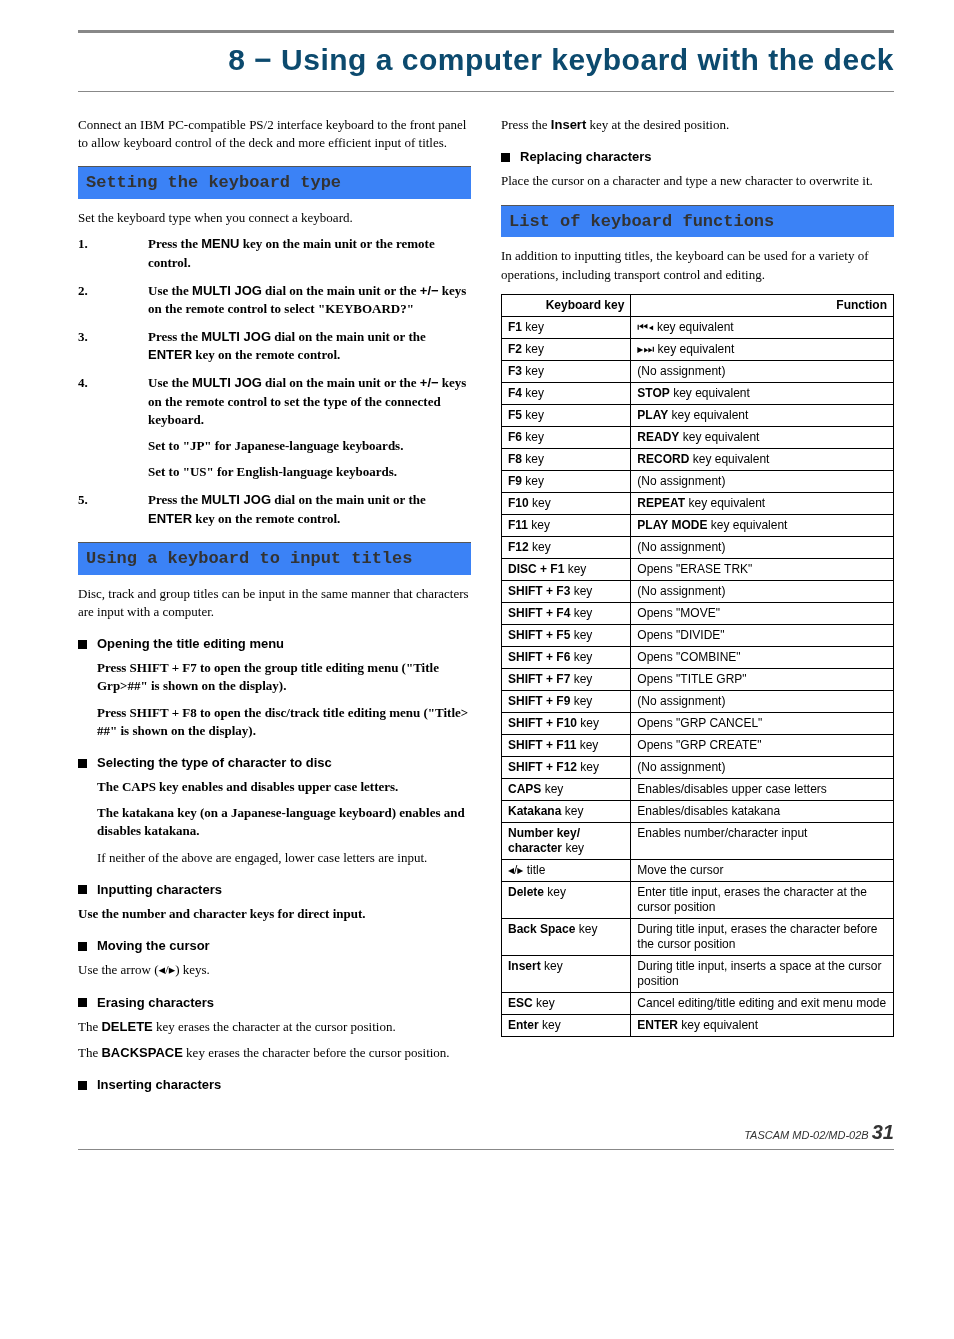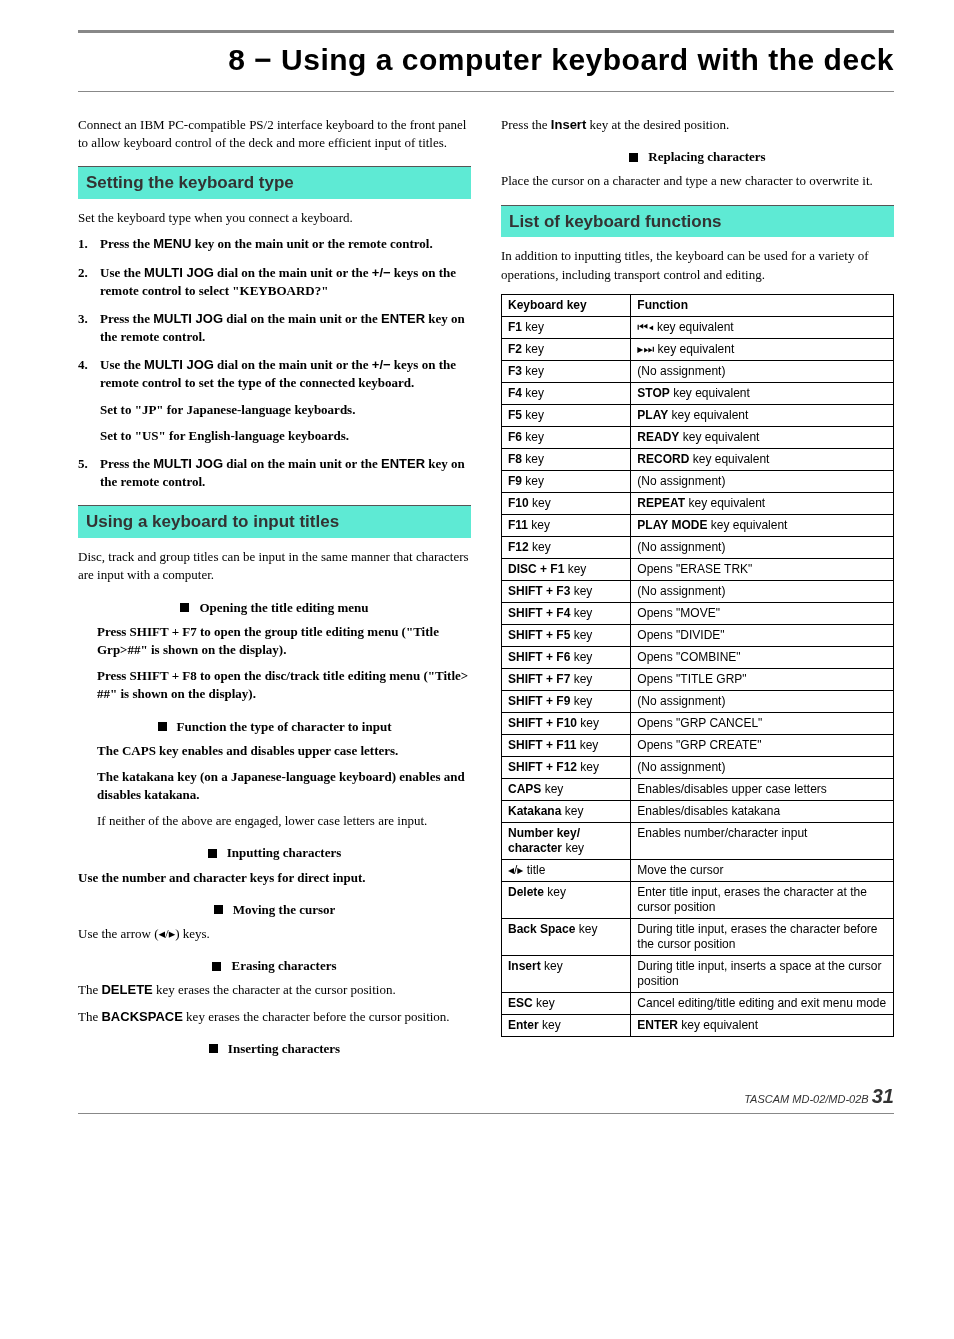--- a/index.html
+++ b/index.html
@@ -1,36 +1,36 @@
 <!DOCTYPE html>
 <html><head>
 <meta charset="utf-8">
 <style>
   * { box-sizing: border-box; margin: 0; padding: 0; }
   body { font-family: Georgia, 'Times New Roman', serif; background: #fff; color: #000; width: 954px; margin: 0 auto; padding: 30px 60px 20px 78px; font-size: 13px; line-height: 1.4; }
   .chapter-bar { border-top: 3px solid #888; border-bottom: 1px solid #888; padding: 6px 0 10px 0; margin-bottom: 24px; }
-  .chapter-title { font-family: Arial, Helvetica, sans-serif; font-size: 30px; font-weight: bold; color: #000000; text-align: right; letter-spacing: 0.5px; }
+  .chapter-title { font-family: Arial, Helvetica, sans-serif; font-size: 30px; font-weight: bold; color: #0c4a6e; text-align: right; letter-spacing: 0.5px; }
   .columns { display: flex; gap: 30px; }
   .col { flex: 1; min-width: 0; }
   p { margin-bottom: 8px; }
-  .section-head { background: #5eead4; border-top: 1px solid #555; padding: 4px 8px; margin: 14px 0 10px 0; font-family: Liberation Sans, sans-serif; font-size: 17px; font-weight: bold; color: #333; }
+  .section-head { background: #3b82f6; border-top: 1px solid #555; padding: 4px 8px; margin: 14px 0 10px 0; font-family: Liberation Mono, monospace; font-size: 17px; font-weight: bold; color: #333; }
   ol.steps { list-style: none; padding: 0; margin: 0 0 8px 0; }
   ol.steps > li { display: flex; margin-bottom: 10px; font-weight: bold; }
   ol.steps > li .num { flex: 0 0 22px; }
-  ol.steps > li .body { flex: 1; }
+  ol.steps > li .body { flex: 1; margin-left: 48px; }
   ol.steps > li .body .sub { font-weight: bold; margin-top: 8px; }
-  .subhead { font-family: Liberation Serif, serif; font-weight: bold; font-size: 13px; margin: 14px 0 6px 0; display: flex; align-items: center; justify-content: center; }
+  .subhead { font-family: Liberation Sans, sans-serif; font-weight: bold; font-size: 13px; margin: 14px 0 6px 0; display: flex; align-items: center; }
   .subhead .sq { display:inline-block; width:9px; height:9px; background:#000; margin-right:10px; flex-shrink:0; }
   .indented { margin-left: 19px; }
   .indented p { margin-bottom: 8px; }
   .bold { font-weight: bold; }
   .sanskey { font-family: Arial, Helvetica, sans-serif; font-weight: bold; }
   table.kb { width: 100%; border-collapse: collapse; margin-top: 10px; font-family: Arial, Helvetica, sans-serif; font-size: 12px; }
   table.kb th, table.kb td { border: 1px solid #000; padding: 3px 6px; text-align: left; vertical-align: top; line-height: 1.25; }
-  table.kb th { font-weight: bold; text-align: left; }
+  table.kb th { font-weight: bold; text-align: right; }
   table.kb td:first-child { width: 33%; }
   table.kb td:first-child .kname { font-weight: bold; }
   .footer { text-align: right; margin-top: 18px; font-family: Arial, Helvetica, sans-serif; font-style: italic; font-size: 11px; color: #333; }
   .footer .pagenum { font-size: 20px; font-weight: bold; font-style: italic; }
   .footer-rule { border-top:1px solid #888; margin-top:3px;}
 </style>
 </head>
 <body>
 
 <div class="chapter-bar">
@@ -75,21 +75,21 @@
         <span class="sq"></span>
         <span>Opening the title editing menu</span>
       </div>
     <div class="indented">
       <p class="bold">Press SHIFT + F7 to open the group title editing menu ("Title Grp&gt;##" is shown on the display).</p>
       <p class="bold">Press SHIFT + F8 to open the disc/track title editing menu ("Title&gt; ##" is shown on the display).</p>
     </div>
 
     <div class="subhead">
         <span class="sq"></span>
-        <span>Function the type of character to input</span>
+        <span>Selecting the type of character to disc</span>
       </div>
     <div class="indented">
       <p class="bold">The CAPS key enables and disables upper case letters.</p>
       <p class="bold">The katakana key (on a Japanese-language keyboard) enables and disables katakana.</p>
       <p>If neither of the above are engaged, lower case letters are input.</p>
     </div>
 
     <div class="subhead">
         <span class="sq"></span>
         <span>Inputting characters</span>

